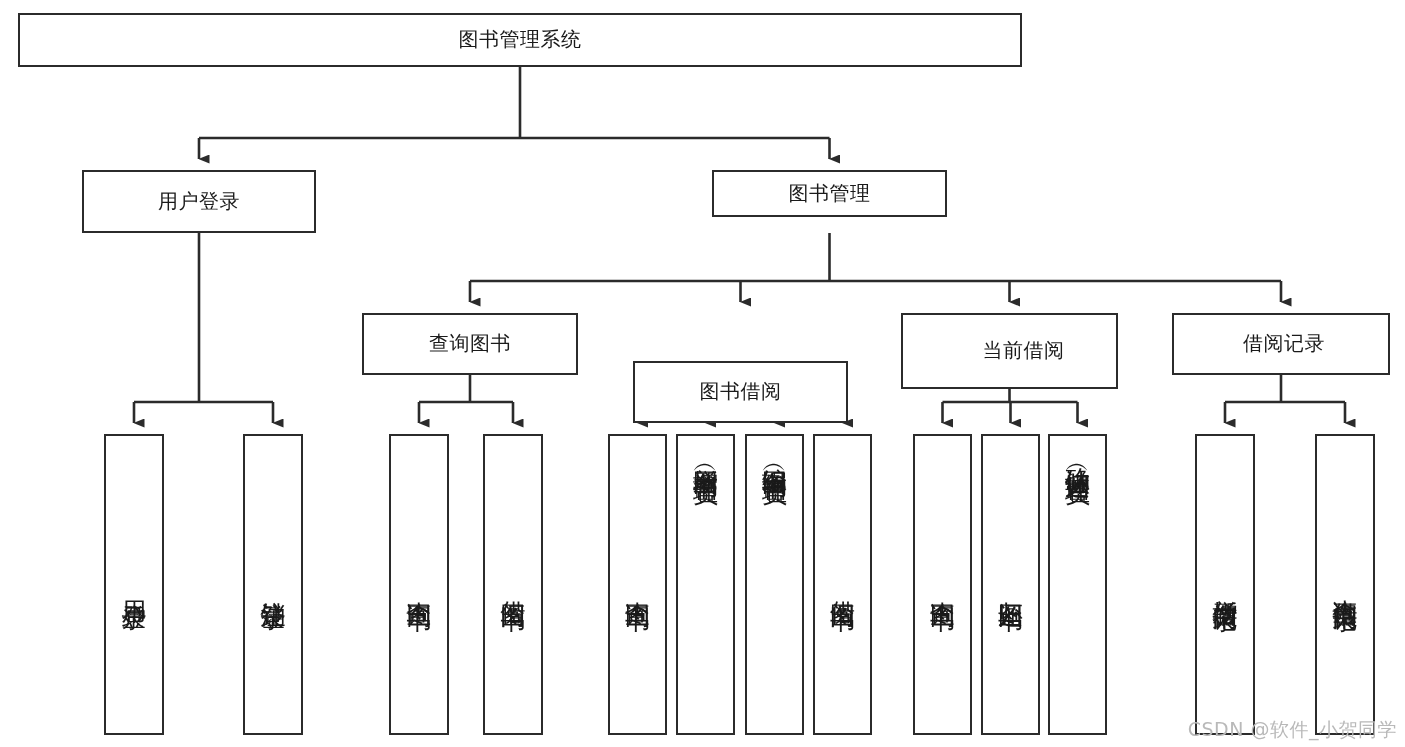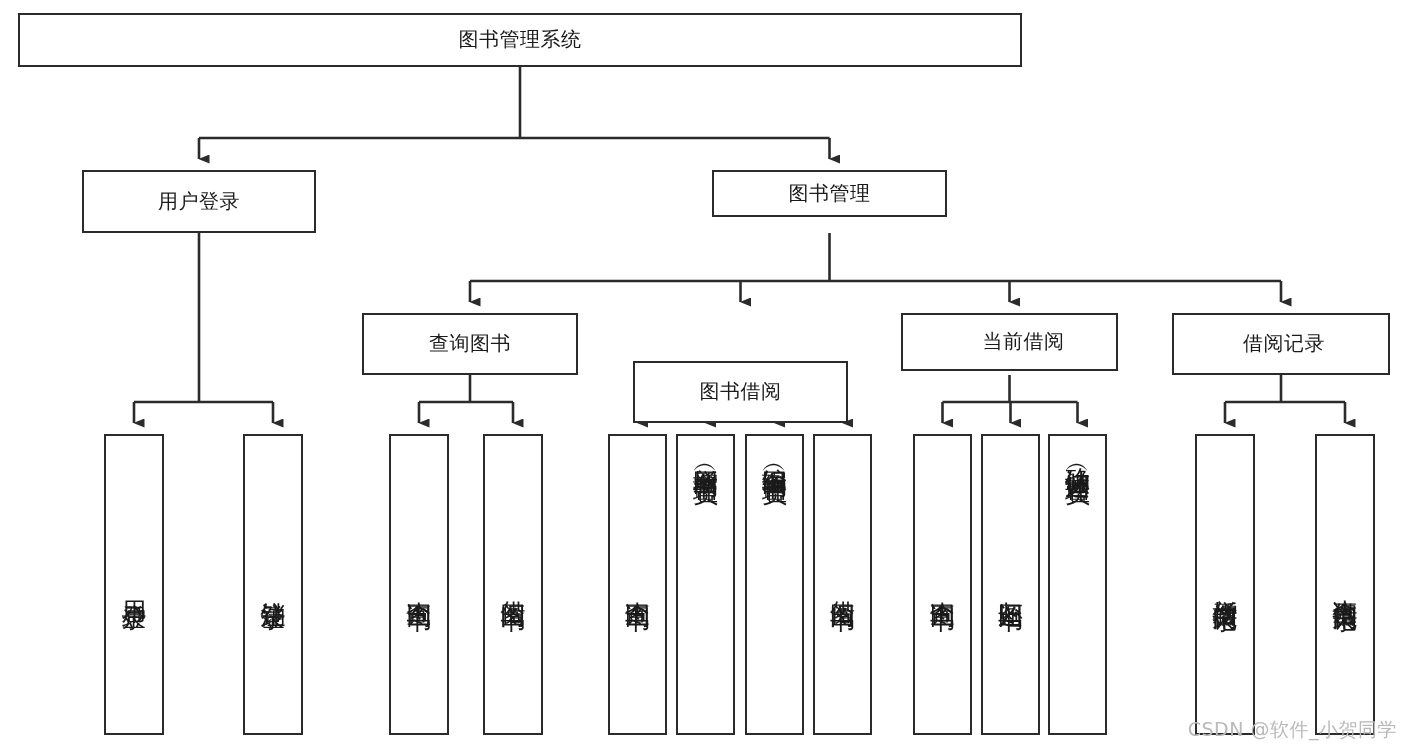--- a/index.html
+++ b/index.html
@@ -134,21 +134,21 @@
       </div>
       <div class="node h" style="left: 712px; top: 170px; width: 235px; height: 47px;">
         <span class="label">图书管理</span>
       </div>
       <div class="node h" style="left: 362px; top: 313px; width: 216px; height: 62px;">
         <span class="label">查询图书</span>
       </div>
       <div class="node h" style="left: 633px; top: 313px; width: 215px; height: 62px; margin-top: 48px;">
         <span class="label">图书借阅</span>
       </div>
-      <div class="node h" style="left: 901px; top: 313px; width: 217px; height: 58px; padding-left: 28px;">
+      <div class="node h" style="left: 901px; top: 313px; width: 217px; height: 76px; padding-left: 28px;">
         <span class="label">当前借阅</span>
       </div>
       <div class="node h" style="left: 1172px; top: 313px; width: 218px; height: 62px; padding-left: 6px;">
         <span class="label">借阅记录</span>
       </div>
       <div class="node v centered" style="left: 104px; top: 434px; width: 60px; height: 301px;">
         <span class="label">用户登录</span>
       </div>
       <div class="node v centered" style="left: 243px; top: 434px; width: 60px; height: 301px;">
         <span class="label">注销登录</span>

